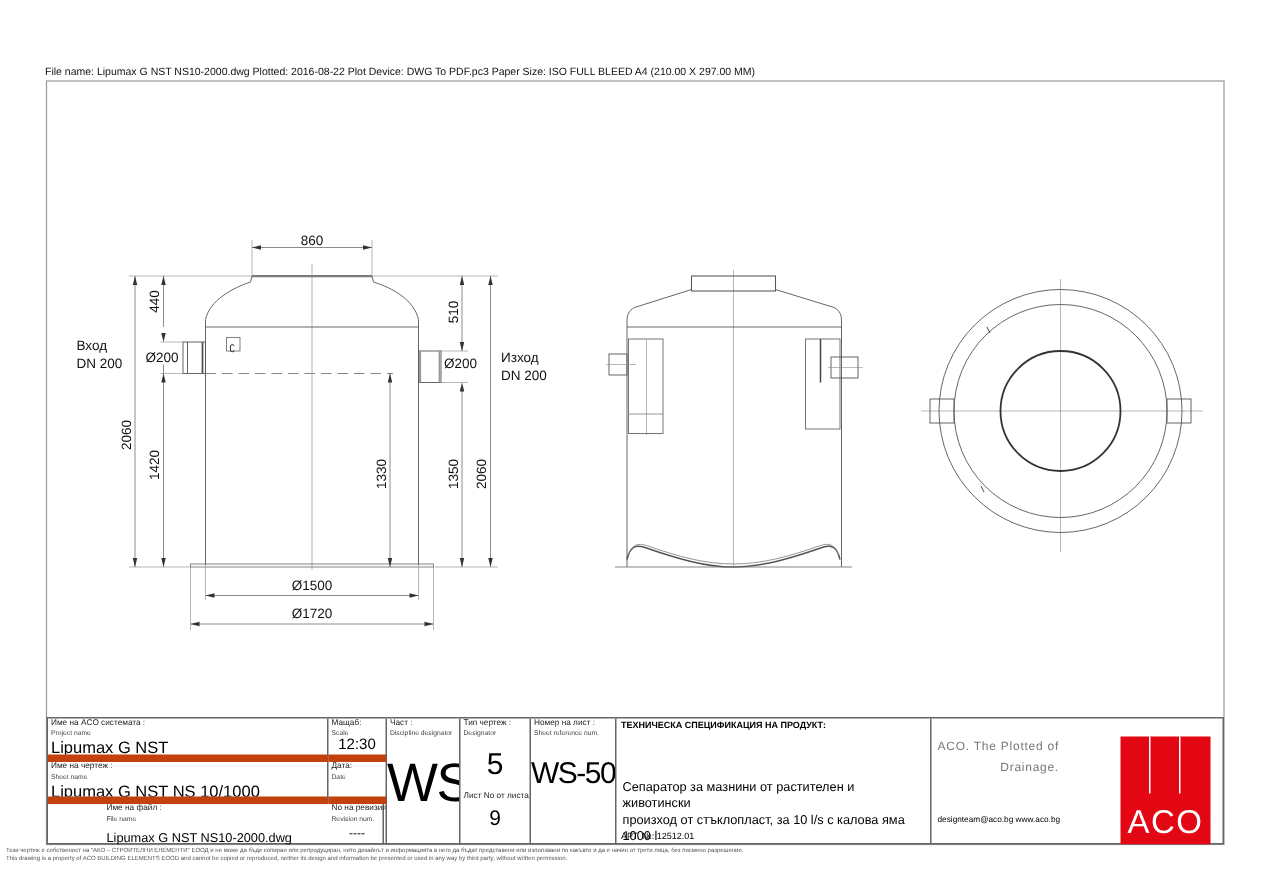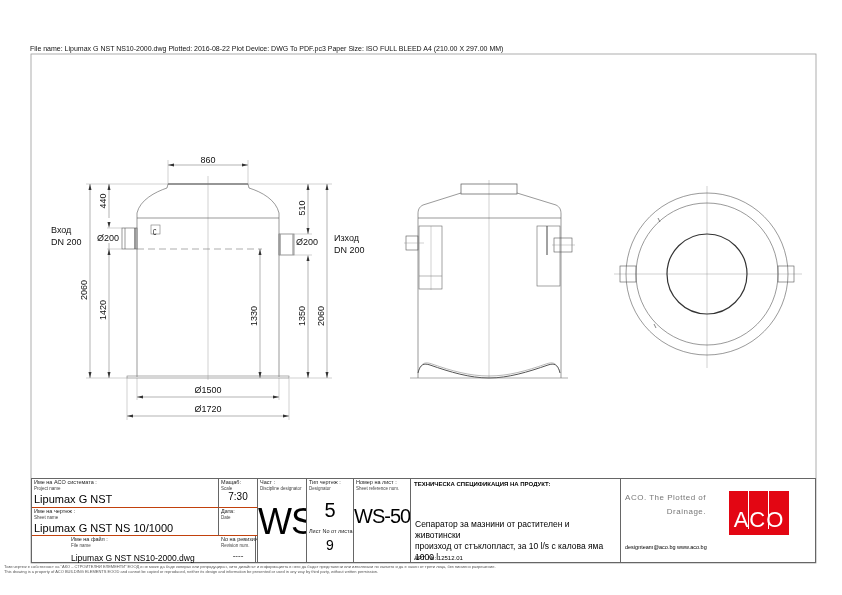--- a/index.html
+++ b/index.html
@@ -1,33 +1,33 @@
 <!DOCTYPE html>
 <html><head>
 <meta charset="utf-8">
 <style>
   html, body { margin:0; padding:0; background:#fff; }
   body { width:842px; height:595px; position:relative; overflow:hidden; font-family:"Liberation Sans", sans-serif; color:#000; }
   .header-line { position:absolute; left:30px; top:45px; font-size:7px; white-space:nowrap; color:#111; }
   svg.drawing { position:absolute; left:0; top:0; width:842px; height:595px; }
   svg text { font-family:"Liberation Sans", sans-serif; }
   .tb { position:absolute; left:31px; top:478px; width:785px; height:85px; border:1px solid #666; box-sizing:border-box; }
-  .cell { position:absolute; box-sizing:border-box; border-right:1px solid #666; border-bottom:1px solid #c2410c; overflow:hidden; }
+  .cell { position:absolute; box-sizing:border-box; border-right:1px solid #666; border-bottom:5px solid #c2410c; overflow:hidden; }
   .lbl { font-size:5.5px; line-height:5.5px; color:#222; padding:1px 2px 0 2px; white-space:nowrap; }
   .sub { font-size:4.5px; line-height:5px; color:#444; padding:0 2px; white-space:nowrap; }
   .val { font-size:11px; padding:2px 2px 0 2px; white-space:nowrap; }
   .valc { font-size:11px; text-align:center; white-space:nowrap; }
   .big { font-size:36px; text-align:right; letter-spacing:-1px; }
   .spec-title { font-size:6px; font-weight:bold; padding:2px 3px; white-space:nowrap; }
   .spec-body { font-size:8.5px; line-height:11px; padding:1px 4px;margin-top:29px; }
   .spec-art { position:absolute; left:3px; bottom:2px; font-size:6px; }
   .disclaimer { position:absolute; left:4px; top:565px; font-size:4px; line-height:4.8px; color:#555; white-space:nowrap; }
   .aco-slogan { position:absolute; right:110px; top:12px; font-size:8px; line-height:14px; color:#777; text-align:right; letter-spacing:0.5px; width:90px; }
   .aco-contact { position:absolute; left:4px; bottom:13px; font-size:5.5px; white-space:nowrap; }
-  .aco-logo { position:absolute; left:108px; top:12px; width:60px; height:44px; background:#e30613; }
+  .aco-logo { position:absolute; left:126px; top:12px; width:60px; height:72px; background:#e30613; }
   .aco-logo .bar { position:absolute; top:0; width:1px; height:38px; background:#fff; }
   .aco-logo .txt { position:absolute; left:0; bottom:2px; width:60px; text-align:center; color:#fff; font-size:22px; letter-spacing:1px; }
 </style>
 </head>
 <body>
 
 <div class="header-line">File name: Lipumax G NST NS10-2000.dwg   Plotted: 2016-08-22   Plot Device: DWG To PDF.pc3   Paper Size: ISO FULL BLEED A4 (210.00 X 297.00 MM)</div>
 
 <svg class="drawing" viewBox="0 0 842 595">
 
@@ -185,21 +185,21 @@
   </div>
   <div class="cell" style="left:0;top:57px;width:187px;height:27px;border-bottom:none;margin-left:37px;">
     <div class="lbl">Име на файл :</div>
     <div class="sub">File name</div>
     <div class="val" style="font-size:8.5px;padding-top:5px;">Lipumax G NST NS10-2000.dwg</div>
   </div>
 
   <div class="cell" style="left:187px;top:0;width:39px;height:29px;">
     <div class="lbl">Мащаб:</div>
     <div class="sub">Scale</div>
-    <div class="valc" style="font-size:10px;">7:30</div>
+    <div class="valc" style="font-size:10px;">12:30</div>
   </div>
   <div class="cell" style="left:187px;top:29px;width:39px;height:28px;">
     <div class="lbl">Дата:</div>
     <div class="sub">Date</div>
     <div class="valc" style="font-size:10px;margin-left:38px;">06/2016</div>
   </div>
   <div class="cell" style="left:187px;top:57px;width:39px;height:27px;border-bottom:none;">
     <div class="lbl">No на ревизия:</div>
     <div class="sub">Revision num.</div>
     <div class="valc" style="font-size:8px;padding-top:3px;">----</div>

